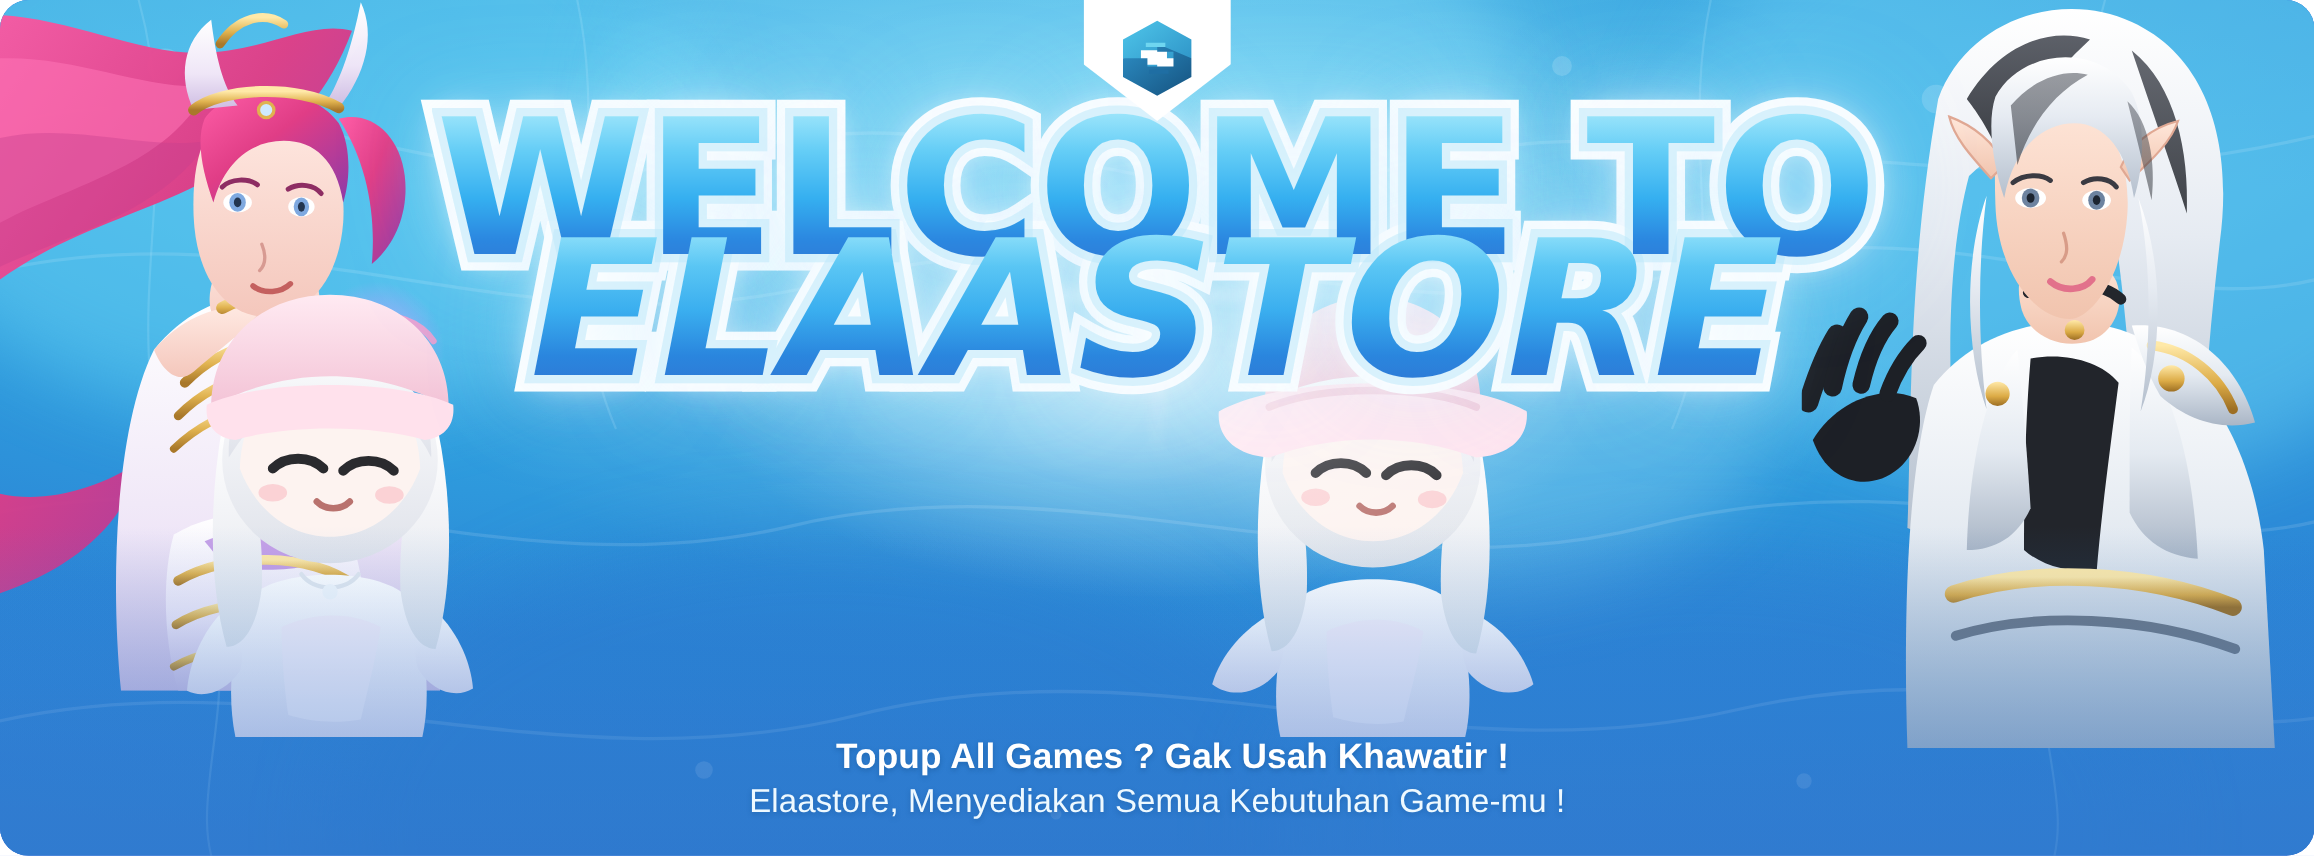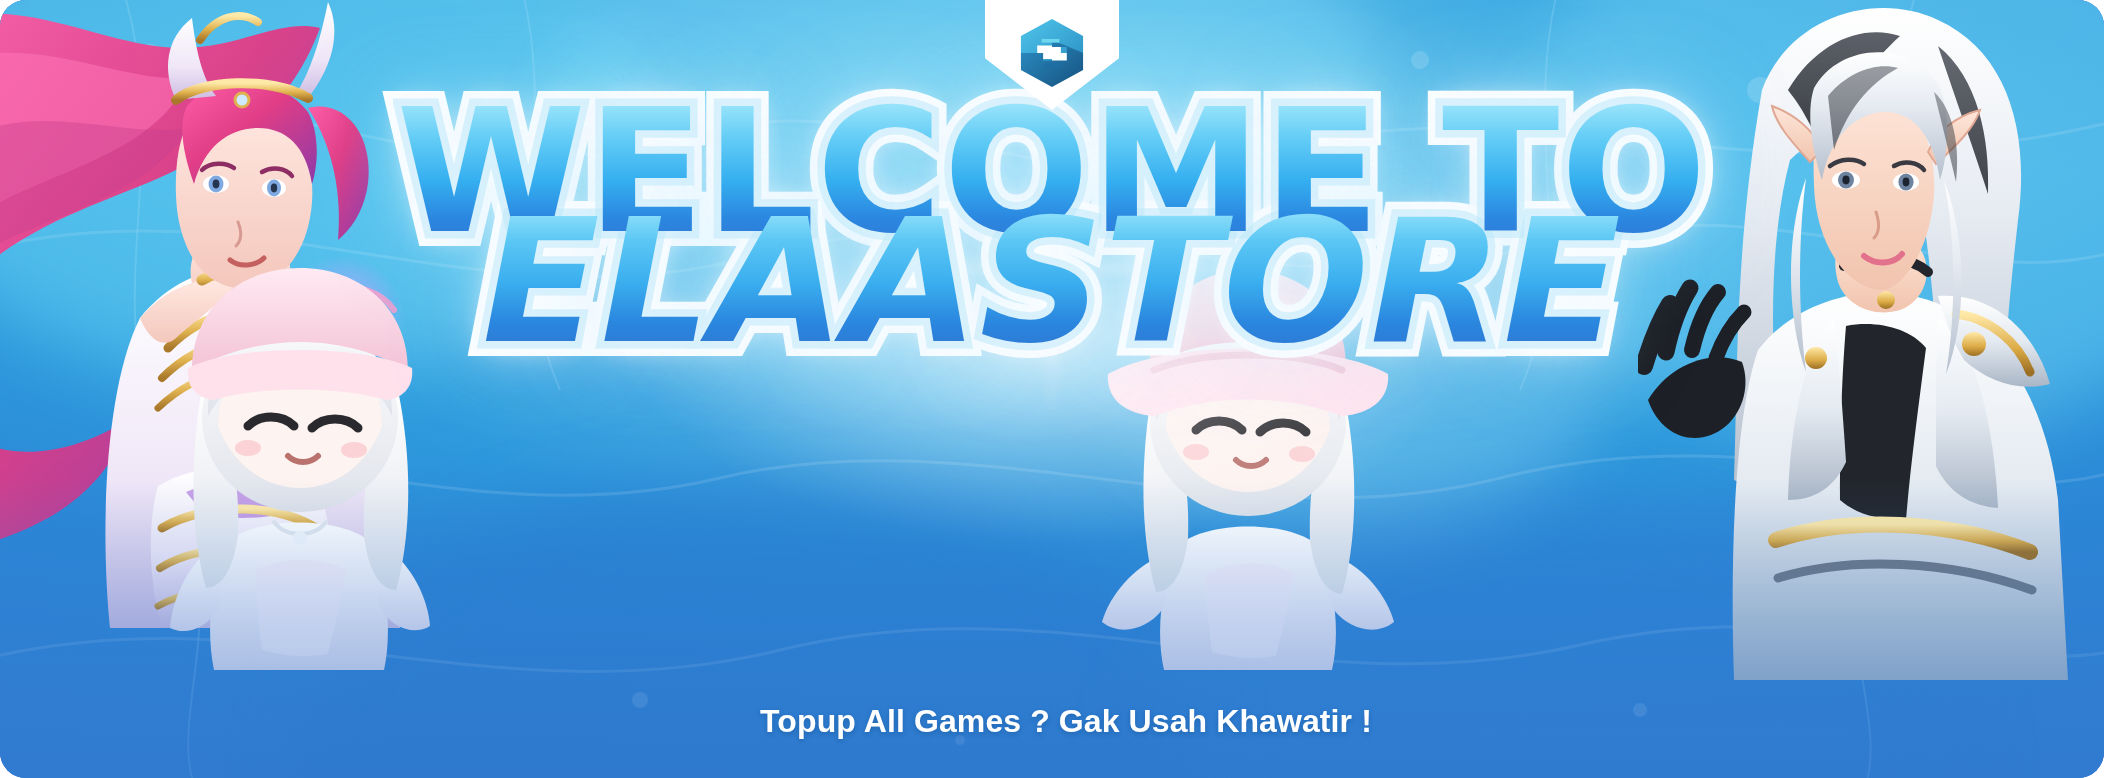--- a/index.html
+++ b/index.html
@@ -546,15 +546,16 @@
         <span class="hl-word hl-outline2">ELAASTORE</span>
         <span class="hl-word hl-fill">ELAASTORE</span>
       </span>
     </div>
   </div>
 
   <div class="bottom-wash"></div>
 
   <div class="taglines">
     <div class="tag-main">Topup All Games ? Gak Usah Khawatir !</div>
+    <div class="tag-sub">Elaastore, Menyediakan Semua Kebutuhan Game-mu !</div>
   </div>
 
 </div>
 
 </body></html>

